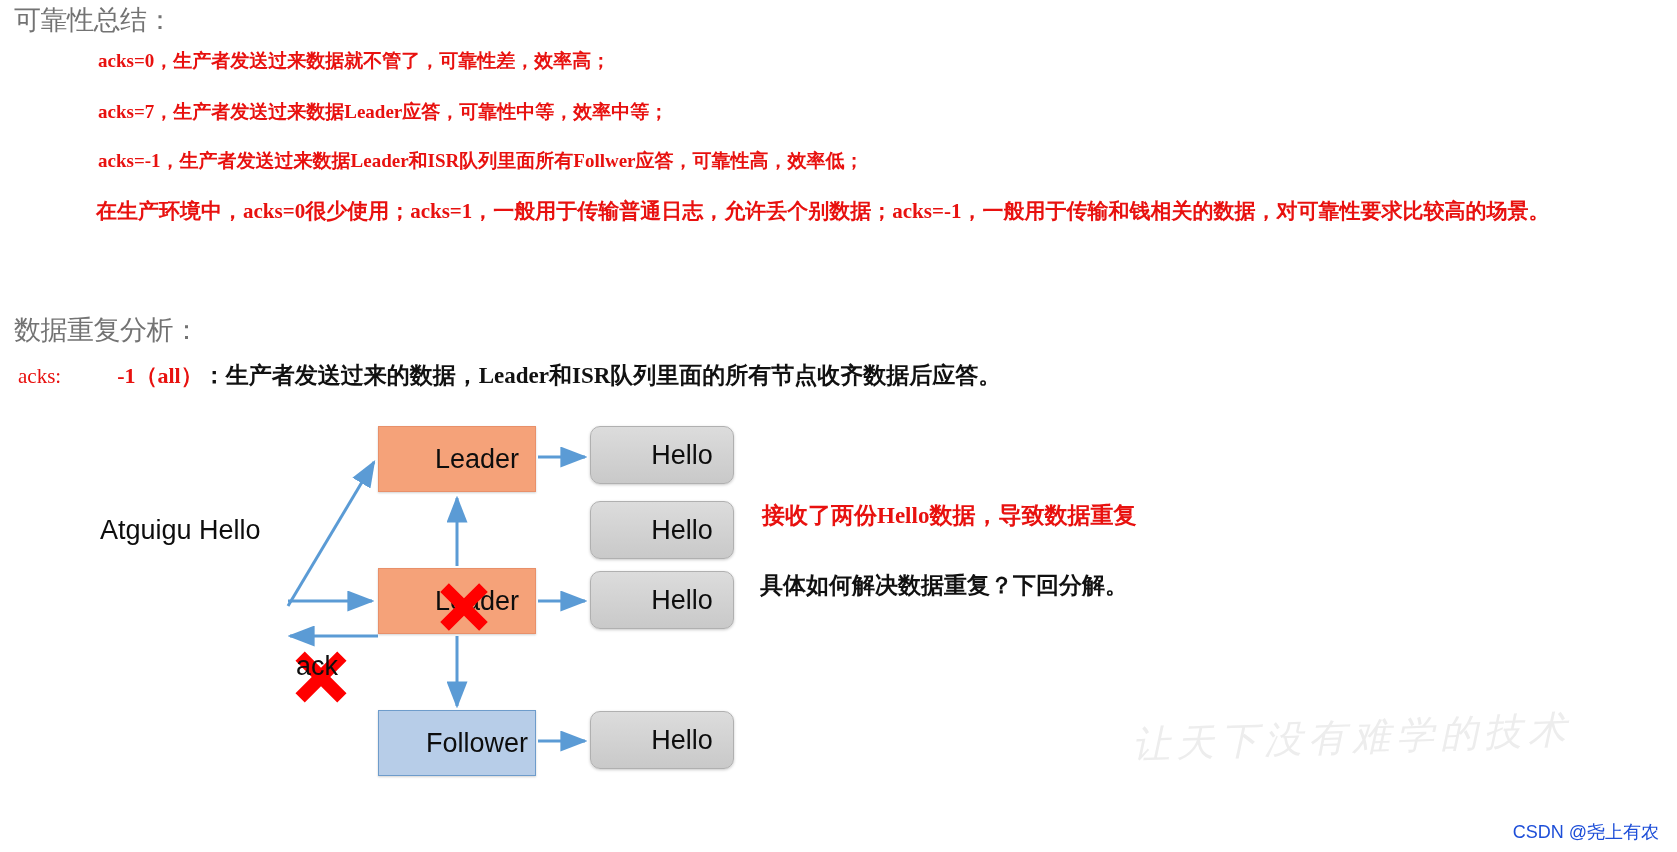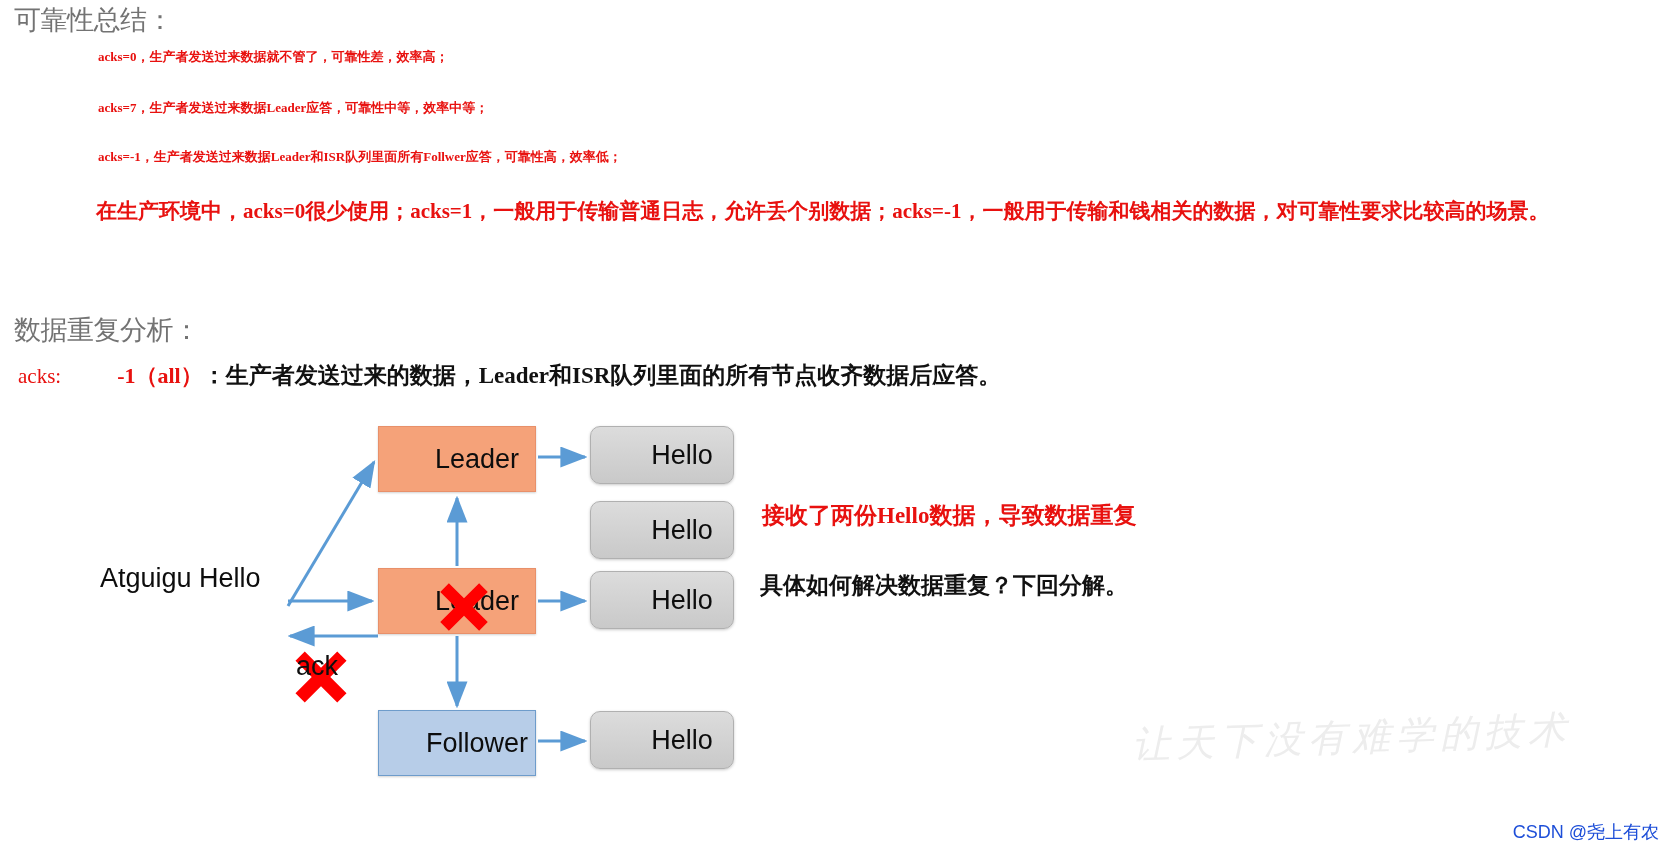--- a/index.html
+++ b/index.html
@@ -29,21 +29,21 @@
   }
   #heading-reliability { left: 14px; top: 2px;  font-size: 27px; }
   #heading-duplicate   { left: 14px; top: 312px; font-size: 27px; }
 
   
   .red-line {
     position: absolute;
     color: #E8110F;
     font-family: "Liberation Serif", "DejaVu Serif", serif;
     font-weight: bold;
-    font-size: 13px;
+    font-size: 19px;
     white-space: nowrap;
     letter-spacing: 0px;
   }
   #acks-line-0 { left: 98px; top: 48px; }
   #acks-line-1 { left: 98px; top: 99px; }
   #acks-line-2 { left: 98px; top: 148px; }
 
   #acks-para-prod {
     position: absolute;
     left: 96px;
@@ -140,21 +140,20 @@
 
   #label-atguigu {
     position: absolute;
     left: 100px;
     top: 105px;
     font-family: "Liberation Sans", "DejaVu Sans", sans-serif;
     font-size: 27px;
     color: #0d0d0d;
     z-index: 3;
     white-space: nowrap;
-    margin-top: 48px;
   }
   #label-ack {
     position: absolute;
     left: 296px;
     top: 241px;
     font-family: "Liberation Sans", "DejaVu Sans", sans-serif;
     font-size: 27px;
     color: #0d0d0d;
     z-index: 5;
     white-space: nowrap;

